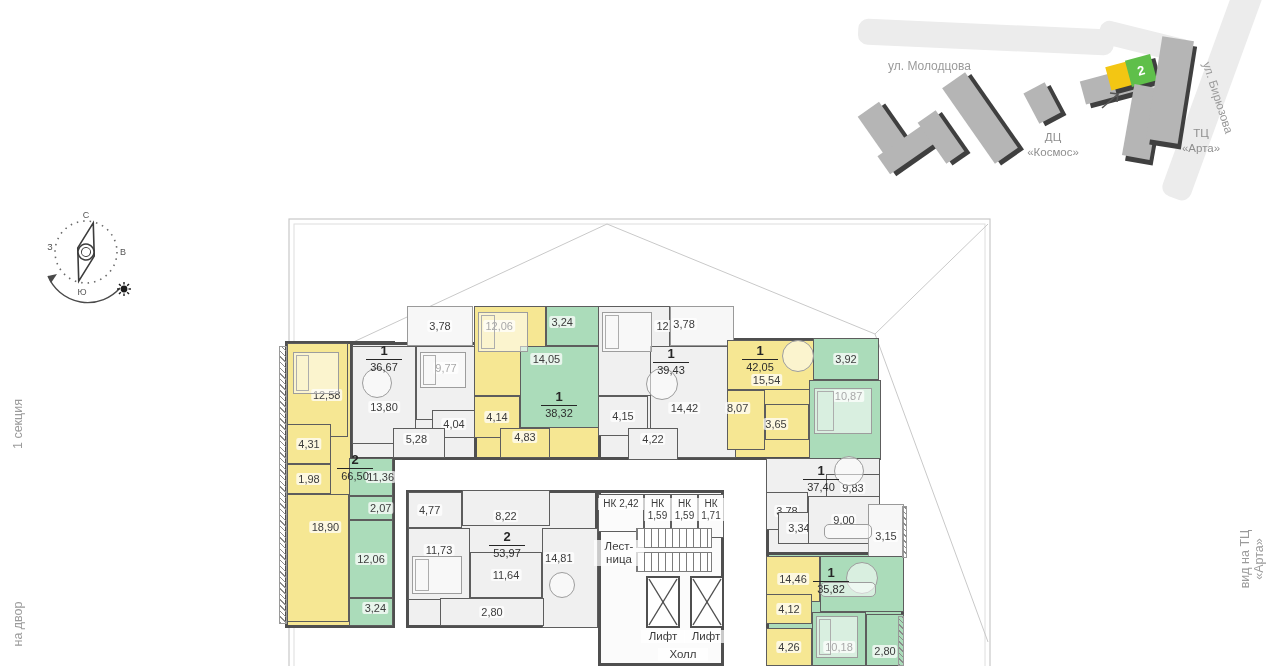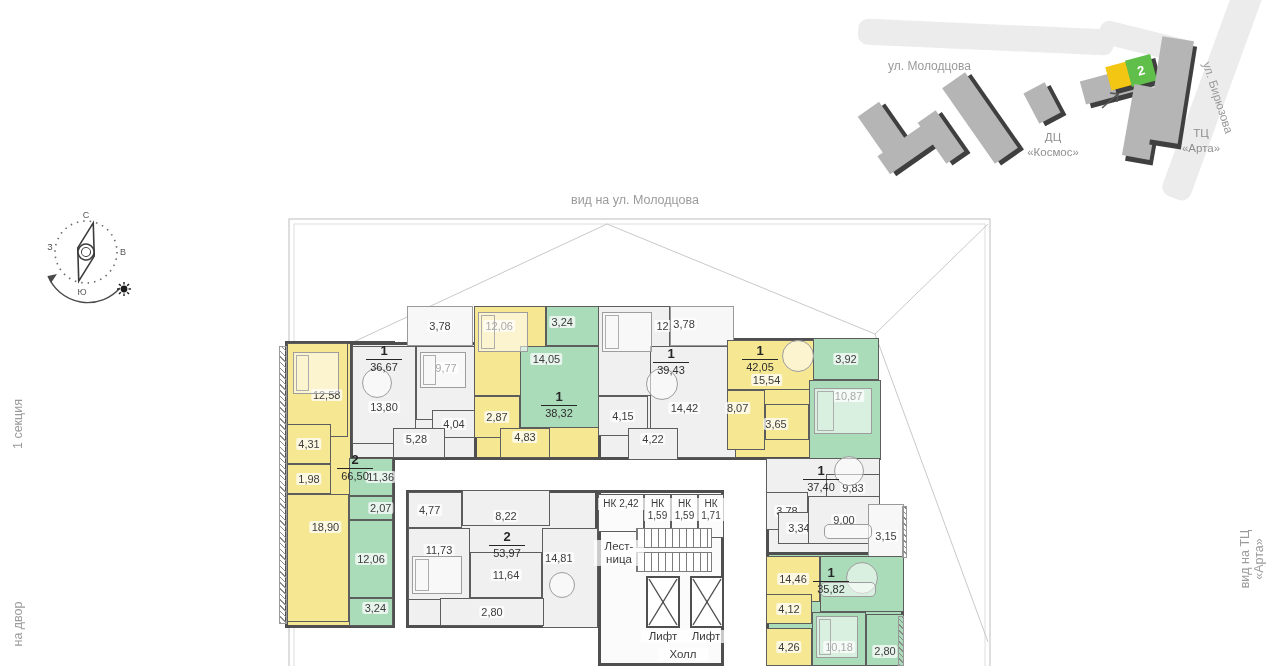--- a/index.html
+++ b/index.html
@@ -111,21 +111,20 @@
     </svg>
 
     <div class="mlabel" style="left:1008px;top:116px;width:90px;">
       <span>ДЦ</span><br><span>«Космос»</span>
     </div>
     <div class="mlabel" style="left:1166px;top:112px;width:70px;">
       <span>ТЦ</span><br><span>«Арта»</span>
     </div>
   </div>
 
-  <div class="edge" style="left:495px;top:193px;width:280px;">вид на ул. Молодцова</div>
   <div class="edge vert" style="left:-27px;top:417px;width:90px;">1 секция</div>
   <div class="edge vert" style="left:-27px;top:617px;width:90px;">на двор</div>
   <div class="edge vert" style="left:1202px;top:545px;width:100px;">вид на ТЦ «Арта»</div>
 
   <div id="plan">
       <div class="shell" style="left: 285px; top: 341px; width: 110px; height: 287px; background: rgb(246, 231, 147); border-color: rgb(79, 79, 79);"></div>
       <div class="shell" style="left: 350px; top: 342px; width: 128px; height: 118px; background: rgb(240, 240, 240); border-color: rgb(79, 79, 79);"></div>
       <div class="shell" style="left: 474px; top: 342px; width: 128px; height: 118px; background: rgb(246, 231, 147); border-color: rgb(79, 79, 79);"></div>
       <div class="shell" style="left: 598px; top: 342px; width: 140px; height: 118px; background: rgb(240, 240, 240); border-color: rgb(79, 79, 79);"></div>
       <div class="shell" style="left: 726px; top: 338px; width: 92px; height: 122px; background: rgb(246, 231, 147); border-color: rgb(79, 79, 79);"></div>
@@ -159,21 +158,21 @@
       <div class="rlabel" style="left: 454px; top: 424px;">4,04</div>
       <div class="room n" style="left: 393px; top: 428px; width: 52px; height: 30px; background: rgb(240, 240, 240);"></div>
       <div class="rlabel" style="left: 416.4px; top: 438.5px;">5,28</div>
       <div class="room y" style="left: 474px; top: 306px; width: 72px; height: 90px; background: rgb(246, 231, 147);"></div>
       <div class="rlabel" style="left: 499.2px; top: 325.8px;">12,06</div>
       <div class="room g" style="left: 546px; top: 306px; width: 54px; height: 40px; background: rgb(171, 220, 186);"></div>
       <div class="rlabel" style="left: 562.2px; top: 322px;">3,24</div>
       <div class="room g" style="left: 520px; top: 346px; width: 80px; height: 82px; background: rgb(171, 220, 186);"></div>
       <div class="rlabel" style="left: 546.4px; top: 359.12px;">14,05</div>
       <div class="room y" style="left: 474px; top: 396px; width: 46px; height: 42px; background: rgb(246, 231, 147);"></div>
-      <div class="rlabel" style="left: 497px; top: 417px;">2,87</div>
+      <div class="rlabel" style="left: 497px; top: 417px;">4,14</div>
       <div class="room y" style="left: 500px; top: 428px; width: 50px; height: 30px; background: rgb(246, 231, 147);"></div>
       <div class="rlabel" style="left: 525px; top: 437px;">4,83</div>
       <div class="room n" style="left: 598px; top: 306px; width: 72px; height: 90px; background: rgb(240, 240, 240);"></div>
       <div class="rlabel" style="left: 623.2px; top: 325.8px; margin-left: 47px;">12,86</div>
       <div class="room b" style="left: 670px; top: 306px; width: 64px; height: 40px; background: rgb(247, 247, 247);"></div>
       <div class="rlabel" style="left: 684.08px; top: 324px;">3,78</div>
       <div class="room n" style="left: 650px; top: 346px; width: 86px; height: 112px; background: rgb(240, 240, 240);"></div>
       <div class="rlabel" style="left: 684.4px; top: 407.6px;">14,42</div>
       <div class="room n" style="left: 598px; top: 396px; width: 50px; height: 40px; background: rgb(240, 240, 240);"></div>
       <div class="rlabel" style="left: 623px; top: 416px;">4,15</div>

